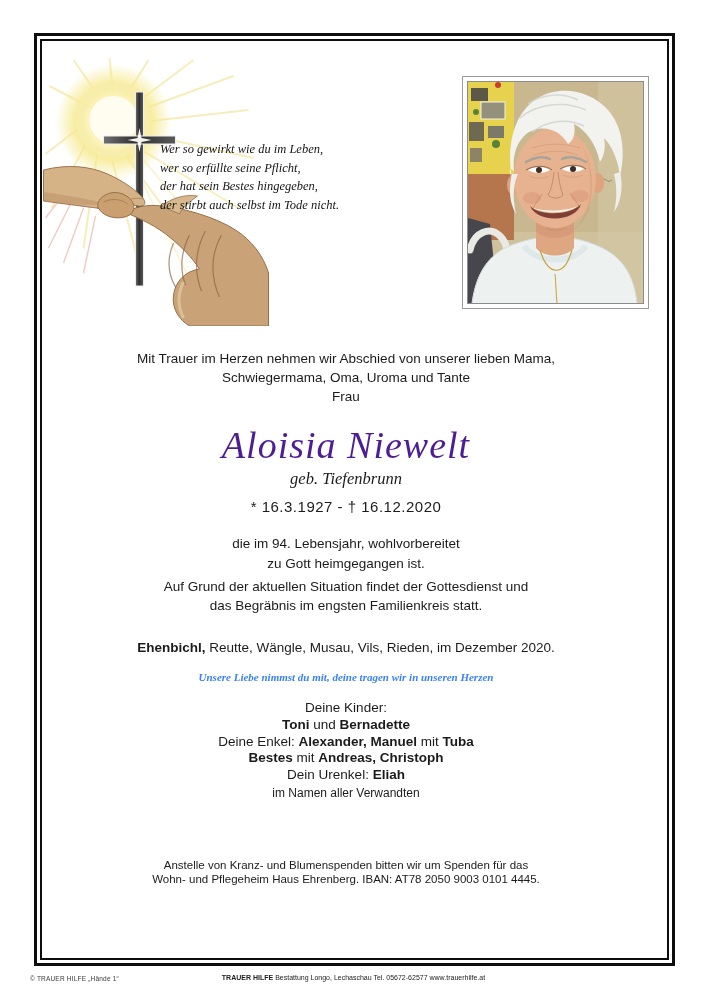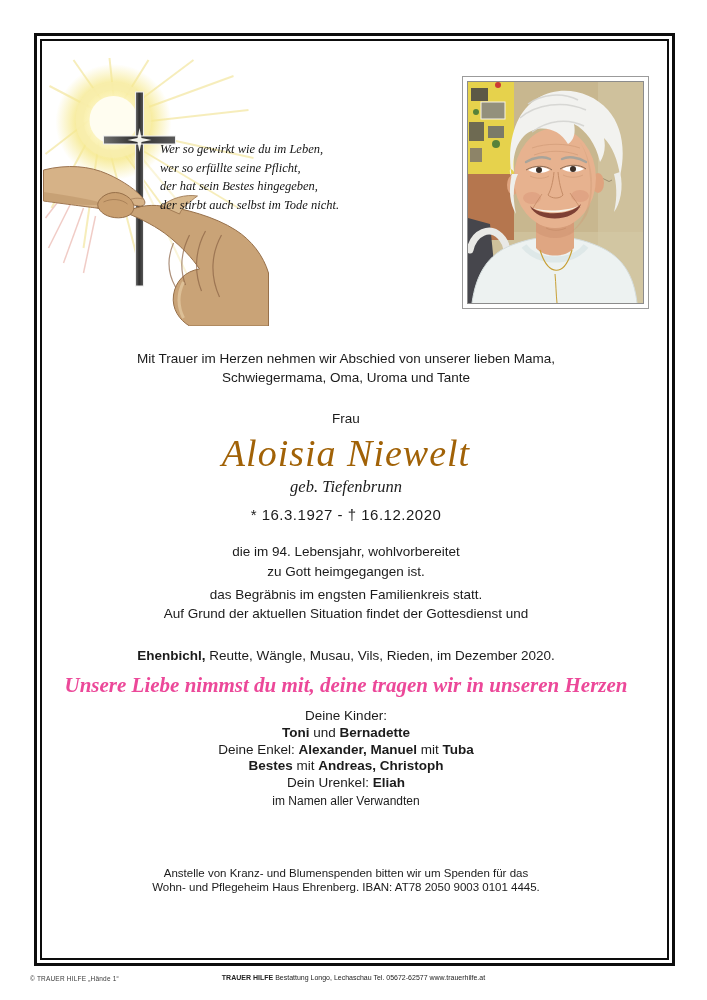--- a/index.html
+++ b/index.html
@@ -14,29 +14,29 @@
 
   .verse { position:absolute; left:160px; top:140px; width:225px; z-index:2; 
            font-family:"Liberation Serif", serif; font-style:italic; font-size:12.5px; line-height:18.5px; color:#141414; }
 
   .photo { position:absolute; left:462px; top:76px; width:187px; height:233px; z-index:2;
            background:#fff; border:1px solid #9b9b9b; padding:4px; }
   .photo svg { width:100%; height:100%; display:block; border:1px solid #8c8c8c; }
 
   .main { position:absolute; left:41px; top:349px; width:610px; z-index:2; text-align:center;
           font-size:13.5px; line-height:19px; }
-  .salutation { margin-top:24px; line-height:15px; }
-  .name { margin-top:5px; font-family:"Liberation Serif", serif; font-style:italic; font-size:38px; line-height:44px; letter-spacing:1px; color:#a16207; }
+  .salutation { margin-top:2px; line-height:15px; }
+  .name { margin-top:19px; font-family:"Liberation Serif", serif; font-style:italic; font-size:38px; line-height:44px; letter-spacing:1px; color:#4c1d95; }
   .maiden { margin-top:2px; font-family:"Liberation Serif", serif; font-style:italic; font-size:16.5px; line-height:20px; }
   .dates { margin-top:8px; font-size:15px; line-height:19px; letter-spacing:.5px; }
   .life { margin-top:18px; line-height:19.5px; }
   .viewing { margin-top:17px; line-height:18.5px; }
   .service { margin-top:5px; line-height:18.5px; }
   .places { margin-top:23px; line-height:19px; }
-  .motto { margin-top:9px; font-family:"Liberation Serif", serif; font-style:italic; font-weight:700; font-size:21px; line-height:22px; color:#ec4899; }
+  .motto { margin-top:9px; font-family:"Liberation Serif", serif; font-style:italic; font-weight:700; font-size:11px; line-height:22px; color:#3b82f6; }
   .family { margin-top:12px; line-height:16.8px; }
   .family-closing { font-size:12px; line-height:16px; margin-top:1px; }
   .donation { margin-top:57px; font-size:11.5px; line-height:14.5px; }
 
   .b { font-weight:700; }
 
   .page-footer-left { position:absolute; left:30px; top:975px; font-size:6.5px; color:#3a3a3a; letter-spacing:.2px; z-index:3; }
   .page-footer-center { position:absolute; left:0; top:974px; width:707px; text-align:center; font-size:7px; color:#222; z-index:3; }
 </style>
 </head>
@@ -183,22 +183,22 @@
   </div>
   <div class="salutation">Frau</div>
   <div class="name">Aloisia Niewelt</div>
   <div class="maiden">geb. Tiefenbrunn</div>
   <div class="dates">* 16.3.1927 - † 16.12.2020</div>
   <div class="life">
     <div>die im 94. Lebensjahr, wohlvorbereitet</div>
     <div>zu Gott heimgegangen ist.</div>
   </div>
   <div class="service">
+    <div>Auf Grund der aktuellen Situation findet der Gottesdienst und</div>
     <div>das Begräbnis im engsten Familienkreis statt.</div>
-    <div>Auf Grund der aktuellen Situation findet der Gottesdienst und</div>
   </div>
   <div class="places"><span class="b">Ehenbichl,</span><span> Reutte, Wängle, Musau, Vils, Rieden, im Dezember 2020.</span></div>
   <div class="motto">Unsere Liebe nimmst du mit, deine tragen wir in unseren Herzen</div>
   <div class="family">
     <div>Deine Kinder:</div>
     <div><span class="b">Toni</span><span> und </span><span class="b">Bernadette</span></div>
     <div><span>Deine Enkel: </span><span class="b">Alexander, Manuel</span><span> mit </span><span class="b">Tuba</span></div>
     <div><span class="b">Bestes</span><span> mit </span><span class="b">Andreas, Christoph</span></div>
     <div><span>Dein Urenkel: </span><span class="b">Eliah</span></div>
     <div class="family-closing">im Namen aller Verwandten</div>

